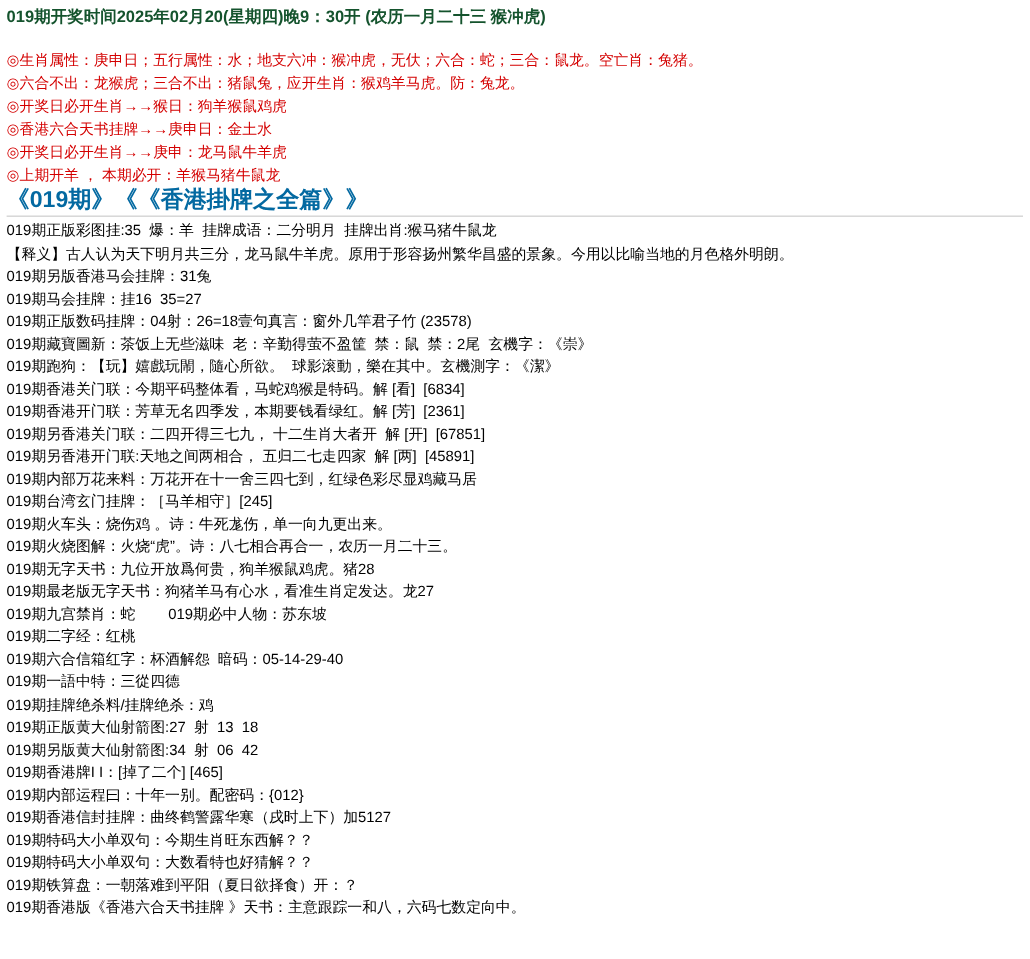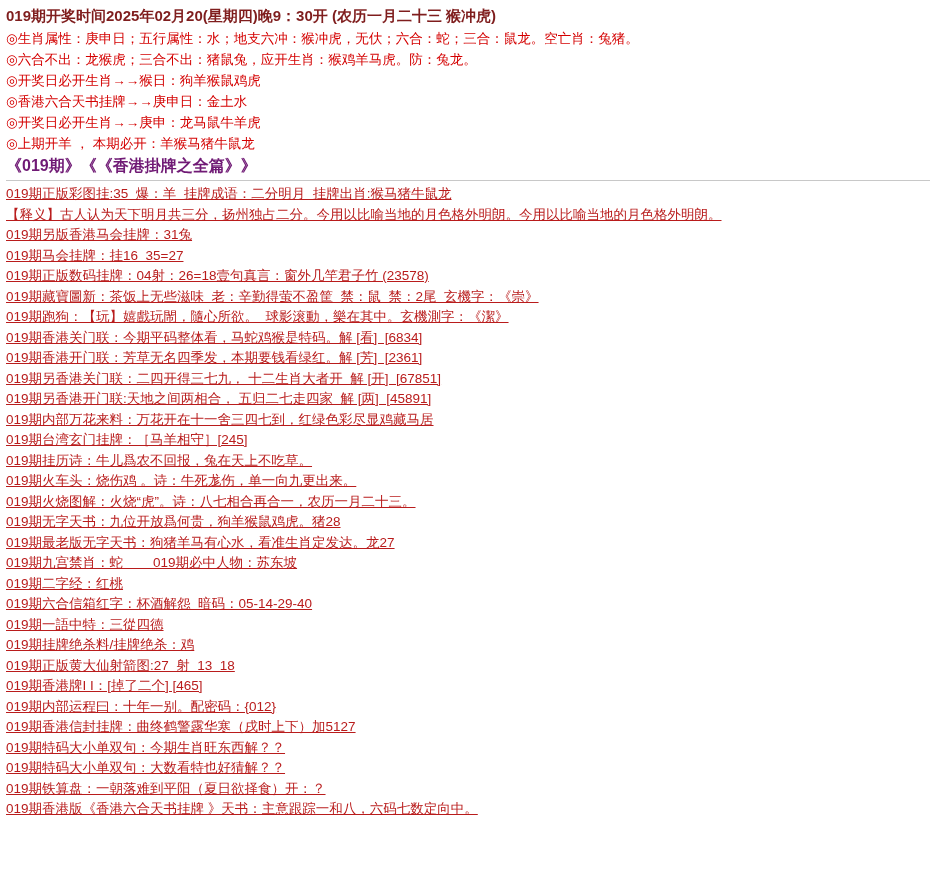--- a/index.html
+++ b/index.html
@@ -18,46 +18,45 @@
     width: 936px;
     padding: 4px 6px 6px 6px;
     box-sizing: border-box;
   }
   .line {
     line-height: 20.5px;
     white-space: pre-wrap;
     font-size: 13.5px;
   }
   .header-line {
-    color: #7f1d1d;
+    color: #14532d;
     font-weight: bold;
     font-size: 15px;
     line-height: 23px;
-    margin-bottom: 1px;
+    margin-bottom: 17px;
   }
   .hl-title {
-    color: #701a75;
+    color: #0369a1;
     font-weight: bold;
-    font-size: 16px;
+    font-size: 21px;
     line-height: 23px;
   }
   .sec-red {
     color: #d40000;
     line-height: 21px;
     font-size: 13.5px;
   }
   .divider {
     height: 1px;
     background: #c8c8c8;
     margin: 3px 0 3px 0;
     width: 100%;
   }
   .body-block .line {
-    color: #b91c1c;
-    text-decoration: underline;
+    color: #000000;
   }
 </style>
 </head>
 <body>
 
 <div class="page">
 
   <div class="header-line">019期开奖时间2025年02月20(星期四)晚9：30开 (农历一月二十三  猴冲虎)</div>
 
   <div>
@@ -68,43 +67,43 @@
     <div class="sec-red">◎开奖日必开生肖→→庚申：龙马鼠牛羊虎</div>
     <div class="sec-red">◎上期开羊 ， 本期必开：羊猴马猪牛鼠龙</div>
   </div>
 
   <div class="hl-title">《019期》《《香港掛牌之全篇》》</div>
 
   <div class="divider"></div>
 
   <div class="body-block">
     <div class="line">019期正版彩图挂:35  爆：羊  挂牌成语：二分明月  挂牌出肖:猴马猪牛鼠龙</div>
-    <div class="line">【释义】古人认为天下明月共三分，扬州独占二分。今用以比喻当地的月色格外明朗。今用以比喻当地的月色格外明朗。</div>
+    <div class="line">【释义】古人认为天下明月共三分，龙马鼠牛羊虎。原用于形容扬州繁华昌盛的景象。今用以比喻当地的月色格外明朗。</div>
     <div class="line">019期另版香港马会挂牌：31兔</div>
     <div class="line">019期马会挂牌：挂16  35=27</div>
     <div class="line">019期正版数码挂牌：04射：26=18壹句真言：窗外几竿君子竹 (23578)</div>
     <div class="line">019期藏寶圖新：茶饭上无些滋味  老：辛勤得萤不盈筐  禁：鼠  禁：2尾  玄機字：《崇》</div>
     <div class="line">019期跑狗：【玩】嬉戲玩閙，隨心所欲。  球影滚動，樂在其中。玄機測字：《潔》</div>
     <div class="line">019期香港关门联：今期平码整体看，马蛇鸡猴是特码。解 [看]  [6834]</div>
     <div class="line">019期香港开门联：芳草无名四季发，本期要钱看绿红。解 [芳]  [2361]</div>
     <div class="line">019期另香港关门联：二四开得三七九， 十二生肖大者开  解 [开]  [67851]</div>
     <div class="line">019期另香港开门联:天地之间两相合， 五归二七走四家  解 [两]  [45891]</div>
     <div class="line">019期内部万花来料：万花开在十一舍三四七到，红绿色彩尽显鸡藏马居</div>
     <div class="line">019期台湾玄门挂牌：［马羊相守］[245]</div>
-    <div class="line">019期挂历诗：牛儿爲农不回报，兔在天上不吃草。</div>
     <div class="line">019期火车头：烧伤鸡 。诗：牛死尨伤，单一向九更出来。</div>
     <div class="line">019期火烧图解：火烧“虎”。诗：八七相合再合一，农历一月二十三。</div>
     <div class="line">019期无字天书：九位开放爲何贵，狗羊猴鼠鸡虎。猪28</div>
     <div class="line">019期最老版无字天书：狗猪羊马有心水，看准生肖定发达。龙27</div>
     <div class="line">019期九宫禁肖：蛇        019期必中人物：苏东坡</div>
     <div class="line">019期二字经：红桃</div>
     <div class="line">019期六合信箱红字：杯酒解怨  暗码：05-14-29-40</div>
     <div class="line">019期一語中特：三從四德</div>
     <div class="line">019期挂牌绝杀料/挂牌绝杀：鸡</div>
     <div class="line">019期正版黄大仙射箭图:27  射  13  18</div>
+    <div class="line">019期另版黄大仙射箭图:34  射  06  42</div>
     <div class="line">019期香港牌I I：[掉了二个] [465]</div>
     <div class="line">019期内部运程曰：十年一别。配密码：{012}</div>
     <div class="line">019期香港信封挂牌：曲终鹤警露华寒（戌时上下）加5127</div>
     <div class="line">019期特码大小单双句：今期生肖旺东西解？？</div>
     <div class="line">019期特码大小单双句：大数看特也好猜解？？</div>
     <div class="line">019期铁算盘：一朝落难到平阳（夏日欲择食）开：？</div>
     <div class="line">019期香港版《香港六合天书挂牌 》天书：主意跟踪一和八，六码七数定向中。</div>
 
   </div>
 

